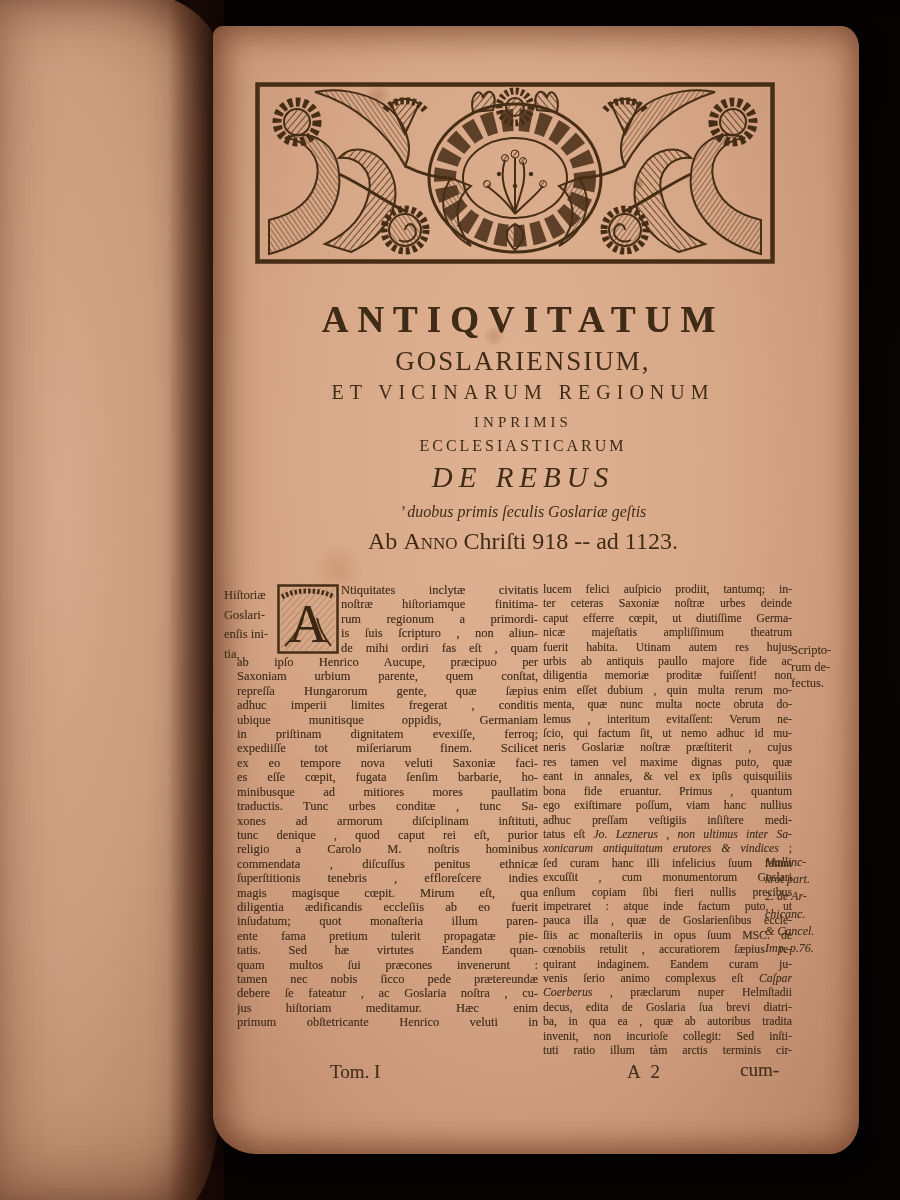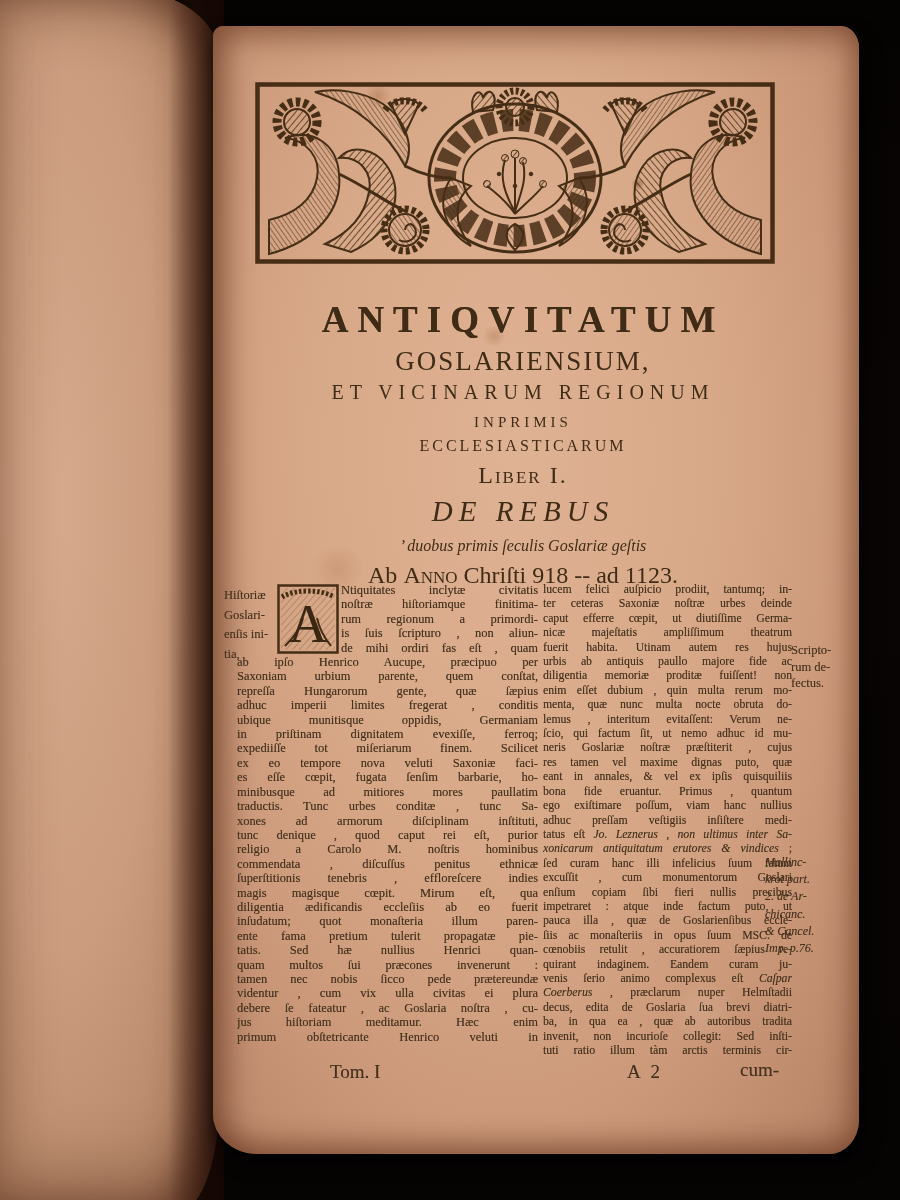--- a/index.html
+++ b/index.html
@@ -122,21 +122,20 @@
         <path d="M260,168 C250,158 248,148 260,142 C272,148 270,158 260,168 Z" fill="url(#hp2)" stroke-width="2"></path>
       </g>
     </svg>
 
     <div class="titleblock">
       <div class="t1">ANTIQVITATUM</div>
       <div class="t2">GOSLARIENSIUM,</div>
       <div class="t3">ET VICINARUM REGIONUM</div>
       <div class="t4">INPRIMIS</div>
       <div class="t5">ECCLESIASTICARUM</div>
-      <div class="t6">Liber I.</div>
       <div class="t7">DE REBUS</div>
       <div class="t8">’ duobus primis ſeculis Goslariæ geſtis</div>
       <div class="t9"><span>Ab </span><span class="sc">Anno</span><span> Chriſti 918 -- ad 1123.</span></div>
     </div>
 
     <div class="mnote mnote-left">
         <div>Hiſtoriæ</div>
         <div>Goslari-</div>
         <div>enſis ini-</div>
         <div>tia,</div>
@@ -176,24 +175,23 @@
           <div class="tl">traductis.  Tunc urbes conditæ , tunc Sa-</div>
           <div class="tl">xones ad armorum diſciplinam inſtituti,</div>
           <div class="tl">tunc denique , quod caput rei eſt, purior</div>
           <div class="tl">religio a Carolo M. noſtris hominibus</div>
           <div class="tl">commendata , diſcuſſus penitus ethnicæ</div>
           <div class="tl">ſuperſtitionis tenebris , effloreſcere indies</div>
           <div class="tl">magis magisque cœpit.  Mirum eſt, qua</div>
           <div class="tl">diligentia ædificandis eccleſiis ab eo fuerit</div>
           <div class="tl">inſudatum; quot monaſteria illum paren-</div>
           <div class="tl">ente fama pretium tulerit propagatæ pie-</div>
-          <div class="tl">tatis.   Sed hæ nullius Henrici quan-</div>
+          <div class="tl">tatis.   Sed hæ virtutes Eandem quan-</div>
           <div class="tl">quam multos ſui præcones invenerunt :</div>
           <div class="tl">tamen nec nobis ſicco pede prætereundæ</div>
-          <div class="tl">videntur , cum vix ulla civitas ei plura</div>
           <div class="tl">debere ſe fateatur , ac Goslaria noſtra , cu-</div>
           <div class="tl">jus hiſtoriam meditamur.   Hæc enim</div>
           <div class="tl">primum obſtetricante Henrico veluti in</div>
         </div>
     </div>
 
     <div class="col col-right">
       <div>
           <div class="tl">lucem felici auſpicio prodiit, tantumq; in-</div>
           <div class="tl">ter ceteras Saxoniæ noſtræ urbes deinde</div>

